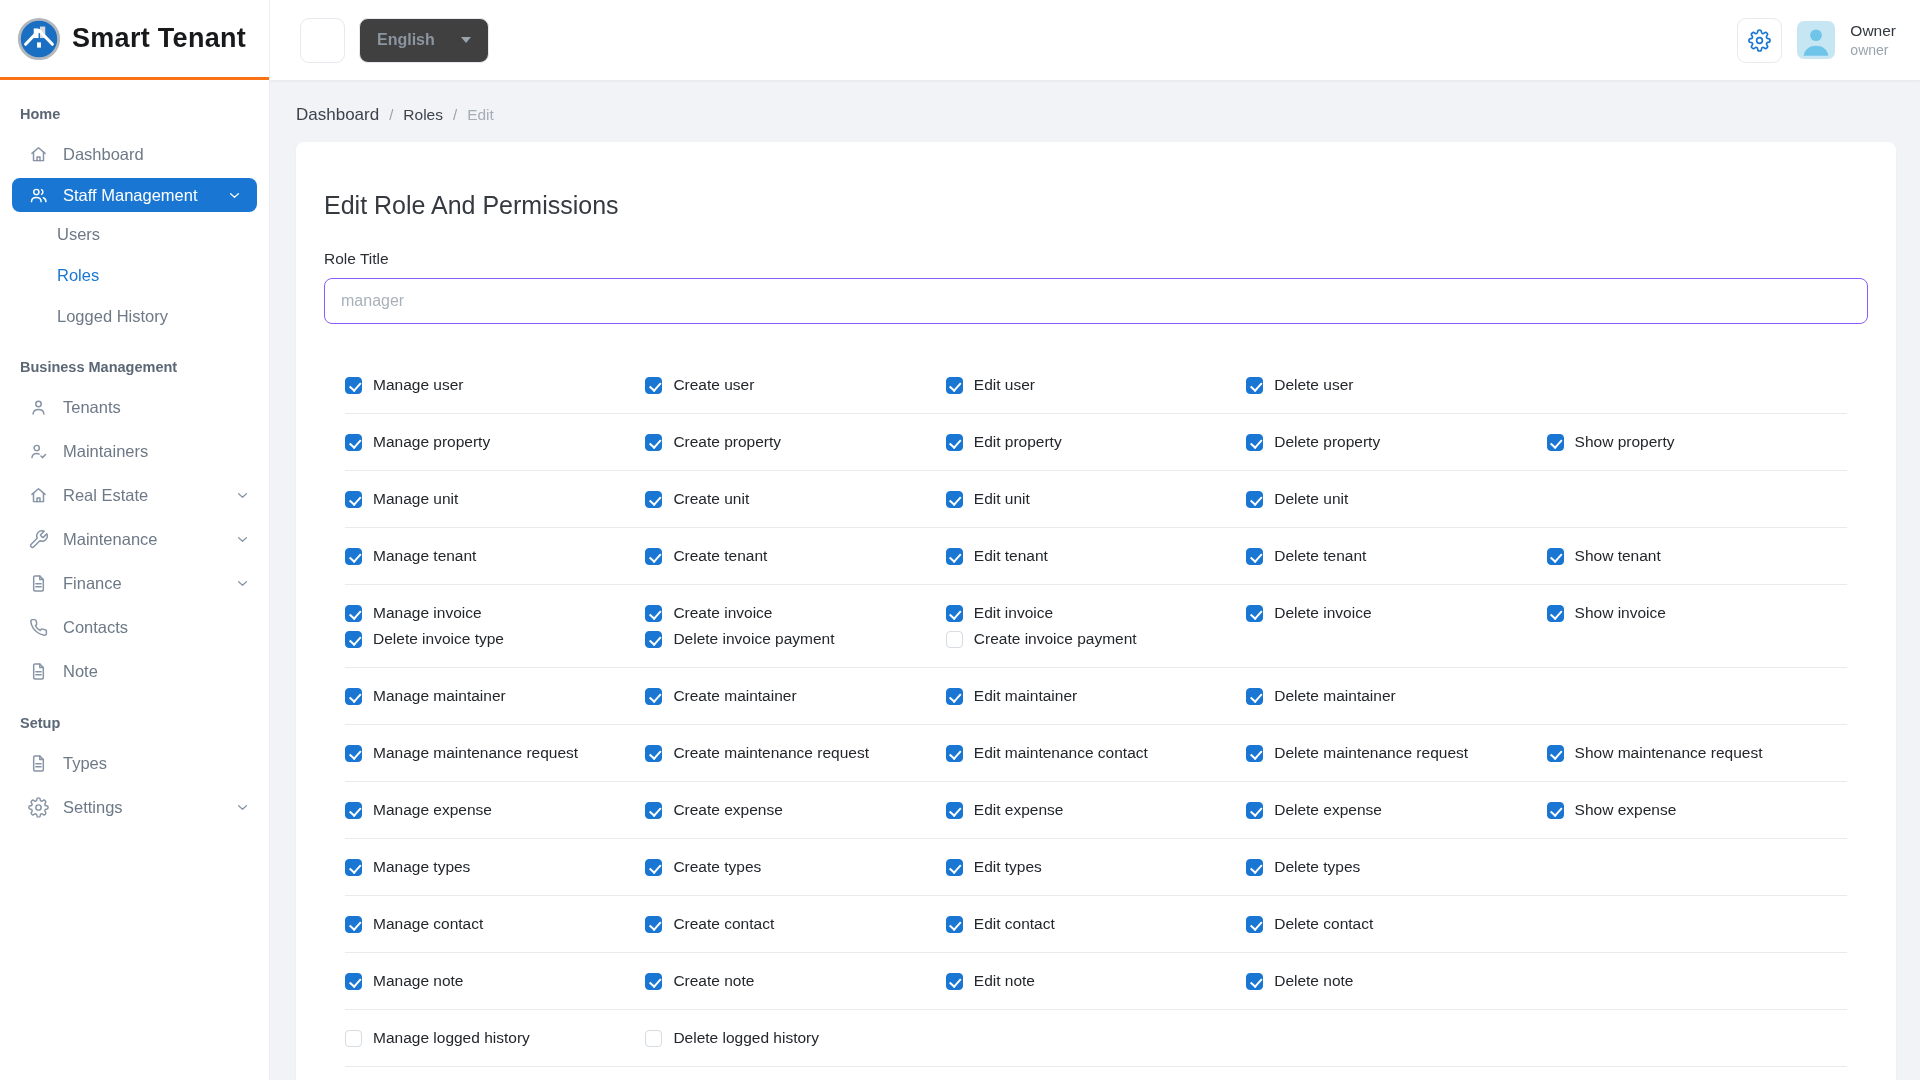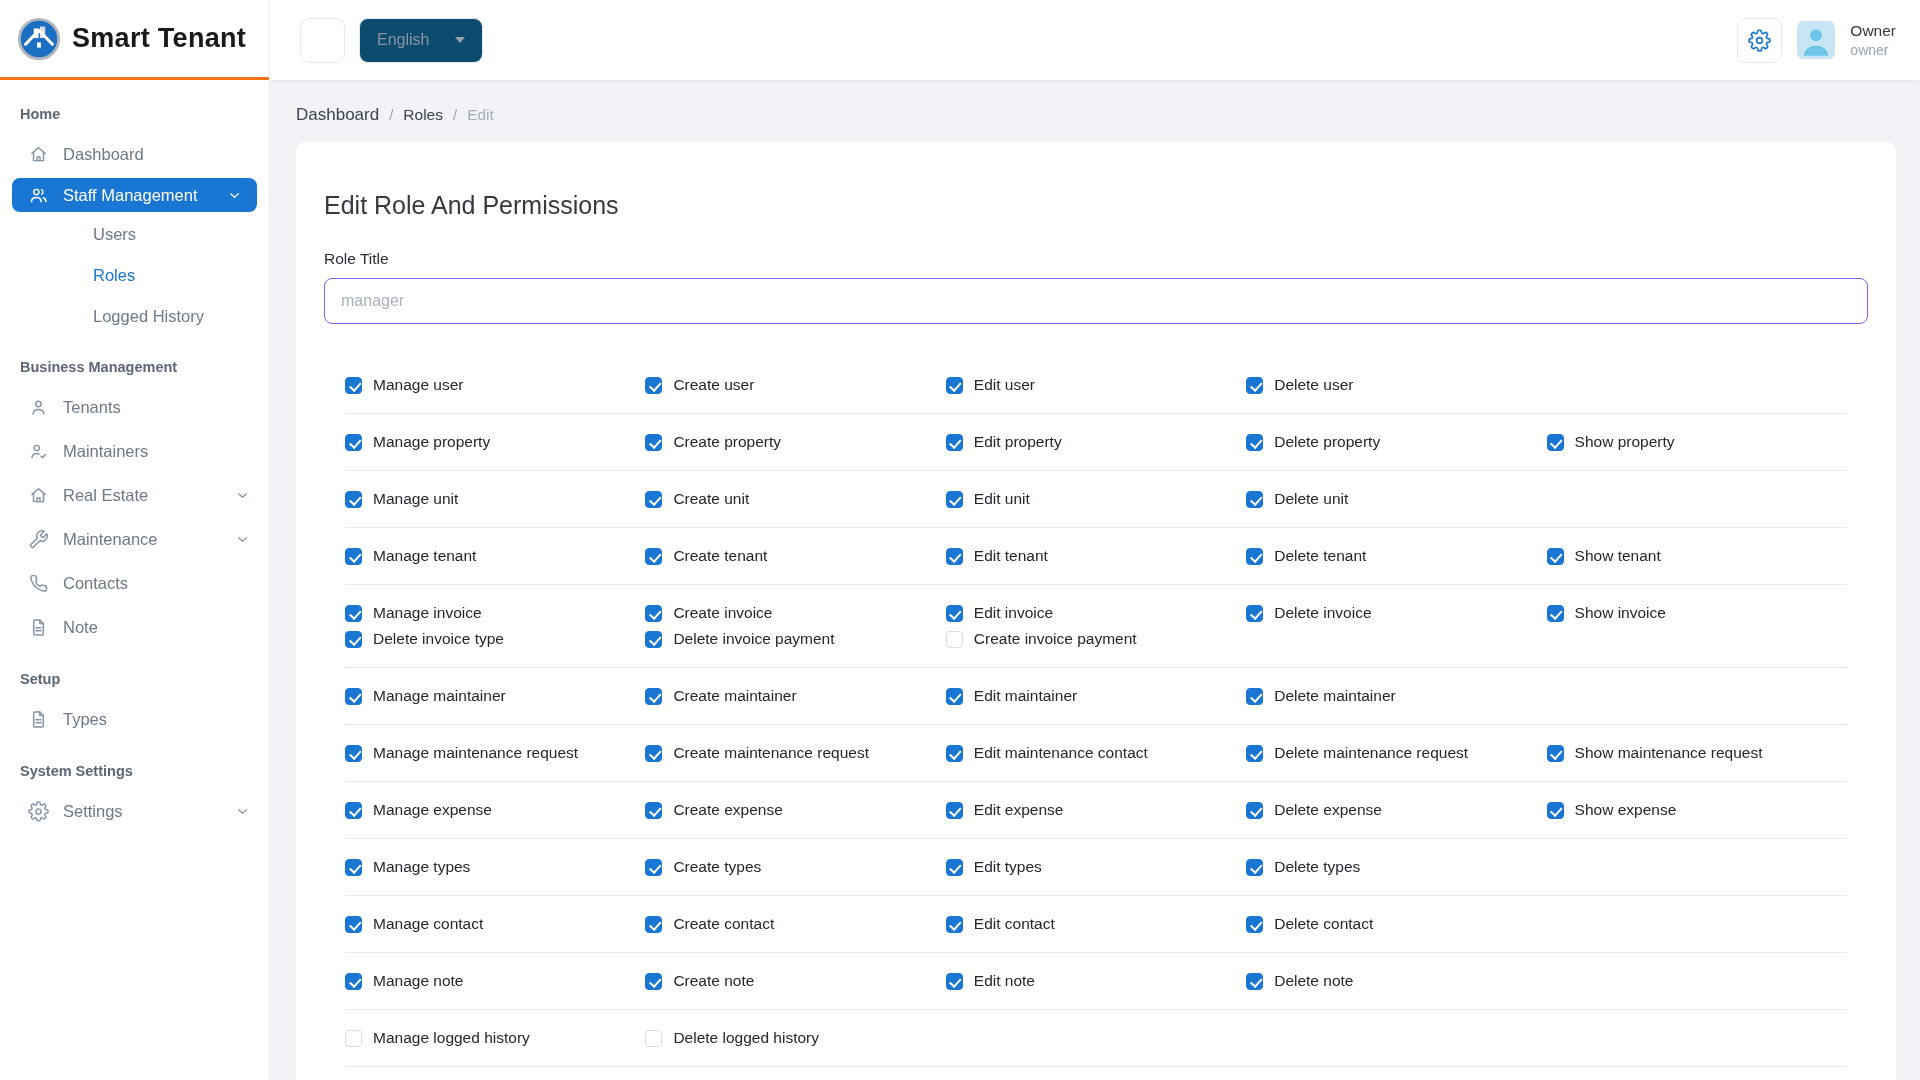--- a/index.html
+++ b/index.html
@@ -23,28 +23,28 @@
   .logo-badge{width:46px;height:46px;flex:none;}
   .brand-name{font-size:27px;font-weight:800;color:#17191b;letter-spacing:.3px;white-space:nowrap;}
   .side-nav{padding-top:4px;}
   .section-header{padding:22px 20px 10px;font-size:14.5px;font-weight:700;color:#5c6775;}
   .nav-item{height:44px;display:flex;align-items:center;gap:14px;padding:0 18px 0 28px;color:var(--sidebar-text);font-size:16.5px;cursor:pointer;}
   .nav-item .icn{width:21px;height:21px;color:var(--icon-color);flex:none;display:flex;}
   .icn svg,.chev svg{width:100%;height:100%;}
   .nav-item .chev{margin-left:auto;width:17px;height:17px;color:var(--icon-color);display:flex;}
   .nav-item.active{background:var(--accent);color:#fff;margin:2px 12px;padding:0 14px 0 16px;border-radius:8px;height:34px;}
   .nav-item.active .icn,.nav-item.active .chev{color:#fff;}
-  .nav-child{height:41px;display:flex;align-items:center;padding-left:57px;font-size:16.5px;color:var(--sidebar-text);cursor:pointer;margin-left:36px;}
+  .nav-child{height:41px;display:flex;align-items:center;padding-left:57px;font-size:16.5px;color:var(--sidebar-text);cursor:pointer;}
   .nav-child.active{color:var(--accent);}
 
   
   .topbar{position:absolute;left:270px;right:0;top:0;height:80px;background:#fff;display:flex;align-items:center;padding:0 24px 0 30px;box-shadow:0 1px 3px rgba(25,35,50,.06);z-index:2;}
   .icon-btn{width:45px;height:45px;border:1px solid #e6e9ed;border-radius:9px;background:#fff;display:flex;flex-direction:column;align-items:center;justify-content:center;cursor:pointer;}
   .bar{width:19px;height:2.5px;background:#5b9cd6;border-radius:2px;margin:2.3px 0;}
-  .lang-btn{margin-left:14px;height:45px;border:1px solid #e6e9ed;border-radius:9px;background:#0c4a6e;display:flex;align-items:center;gap:26px;padding:0 17px;color:#8b95a0;font-size:16px;cursor:pointer;}
+  .lang-btn{margin-left:14px;height:45px;border:1px solid #e6e9ed;border-radius:9px;background:#404040;display:flex;align-items:center;gap:26px;padding:0 17px;color:#8b95a0;font-size:16px;cursor:pointer;font-weight:bold;}
   .caret{width:0;height:0;border-left:5px solid transparent;border-right:5px solid transparent;border-top:6px solid #9aa4ae;}
   .topbar-right{margin-left:auto;display:flex;align-items:center;gap:15px;}
   .gear-btn{flex-direction:row;color:var(--accent);}
   .gear-btn svg{width:23px;height:23px;}
   .avatar{width:38px;height:38px;border-radius:7px;background:#c7e6f4;overflow:hidden;cursor:pointer;flex:none;}
   .avatar svg{width:100%;height:100%;}
   .user-meta{line-height:1.3;cursor:pointer;}
   .user-name{font-size:15.5px;color:#31383f;}
   .user-role{font-size:14px;color:#9aa4ae;}
 
@@ -163,47 +163,61 @@
         <span>Maintenance</span>
         <span class="chev">
           <svg viewBox="0 0 24 24" fill="none" stroke="currentColor" stroke-width="1.7" stroke-linecap="round" stroke-linejoin="round">
             <path d="m6.5 9.5 5.5 5 5.5-5"></path>
           </svg>
         </span>
       </div>
       <div class="nav-item">
         <span class="icn">
           <svg viewBox="0 0 24 24" fill="none" stroke="currentColor" stroke-width="1.7" stroke-linecap="round" stroke-linejoin="round">
-            <path d="M21 16.5v2.5a1.8 1.8 0 0 1-2 1.8 17.8 17.8 0 0 1-7.7-2.8 17.5 17.5 0 0 1-5.4-5.4A17.8 17.8 0 0 1 3.2 5 1.8 1.8 0 0 1 5 3h2.5a1.8 1.8 0 0 1 1.8 1.5c.1.9.3 1.8.6 2.6a1.8 1.8 0 0 1-.4 1.9L8.4 10a14.4 14.4 0 0 0 5.4 5.4l1.1-1.1a1.8 1.8 0 0 1 1.9-.4c.8.3 1.7.5 2.6.6A1.8 1.8 0 0 1 21 16.5z"></path>
-          </svg>
-        </span>
-        <span>Contacts</span>
-      </div>
-      <div class="nav-item">
-        <span class="icn">
-          <svg viewBox="0 0 24 24" fill="none" stroke="currentColor" stroke-width="1.7" stroke-linecap="round" stroke-linejoin="round">
             <path d="M13.5 3.5H7.8c-.7 0-1.3.6-1.3 1.3v14.4c0 .7.6 1.3 1.3 1.3h8.4c.7 0 1.3-.6 1.3-1.3V7.5z"></path>
             <path d="M13.5 3.5v4h4"></path>
             <path d="M9 12.2h6M9 15.6h6"></path>
           </svg>
         </span>
-        <span>Note</span>
-      </div>
-      <div class="section-header">Setup</div>
+        <span>Finance</span>
+        <span class="chev">
+          <svg viewBox="0 0 24 24" fill="none" stroke="currentColor" stroke-width="1.7" stroke-linecap="round" stroke-linejoin="round">
+            <path d="m6.5 9.5 5.5 5 5.5-5"></path>
+          </svg>
+        </span>
+      </div>
+      <div class="nav-item">
+        <span class="icn">
+          <svg viewBox="0 0 24 24" fill="none" stroke="currentColor" stroke-width="1.7" stroke-linecap="round" stroke-linejoin="round">
+            <path d="M21 16.5v2.5a1.8 1.8 0 0 1-2 1.8 17.8 17.8 0 0 1-7.7-2.8 17.5 17.5 0 0 1-5.4-5.4A17.8 17.8 0 0 1 3.2 5 1.8 1.8 0 0 1 5 3h2.5a1.8 1.8 0 0 1 1.8 1.5c.1.9.3 1.8.6 2.6a1.8 1.8 0 0 1-.4 1.9L8.4 10a14.4 14.4 0 0 0 5.4 5.4l1.1-1.1a1.8 1.8 0 0 1 1.9-.4c.8.3 1.7.5 2.6.6A1.8 1.8 0 0 1 21 16.5z"></path>
+          </svg>
+        </span>
+        <span>Contacts</span>
+      </div>
       <div class="nav-item">
         <span class="icn">
           <svg viewBox="0 0 24 24" fill="none" stroke="currentColor" stroke-width="1.7" stroke-linecap="round" stroke-linejoin="round">
             <path d="M13.5 3.5H7.8c-.7 0-1.3.6-1.3 1.3v14.4c0 .7.6 1.3 1.3 1.3h8.4c.7 0 1.3-.6 1.3-1.3V7.5z"></path>
             <path d="M13.5 3.5v4h4"></path>
             <path d="M9 12.2h6M9 15.6h6"></path>
           </svg>
         </span>
+        <span>Note</span>
+      </div>
+      <div class="section-header">Setup</div>
+      <div class="nav-item">
+        <span class="icn">
+          <svg viewBox="0 0 24 24" fill="none" stroke="currentColor" stroke-width="1.7" stroke-linecap="round" stroke-linejoin="round">
+            <path d="M13.5 3.5H7.8c-.7 0-1.3.6-1.3 1.3v14.4c0 .7.6 1.3 1.3 1.3h8.4c.7 0 1.3-.6 1.3-1.3V7.5z"></path>
+            <path d="M13.5 3.5v4h4"></path>
+            <path d="M9 12.2h6M9 15.6h6"></path>
+          </svg>
+        </span>
         <span>Types</span>
       </div>
-      <div class="section-header">System Settings</div>
       <div class="nav-item">
         <span class="icn">
           <svg viewBox="0 0 24 24" fill="none" stroke="currentColor" stroke-width="1.7" stroke-linecap="round" stroke-linejoin="round">
             <circle cx="12" cy="12" r="3"></circle>
             <path d="M19.4 15a1.65 1.65 0 0 0 .33 1.82l.06.06a2 2 0 0 1-2.83 2.83l-.06-.06a1.65 1.65 0 0 0-1.82-.33 1.65 1.65 0 0 0-1 1.51V21a2 2 0 0 1-4 0v-.09A1.65 1.65 0 0 0 9 19.4a1.65 1.65 0 0 0-1.82.33l-.06.06a2 2 0 0 1-2.83-2.83l.06-.06a1.65 1.65 0 0 0 .33-1.82 1.65 1.65 0 0 0-1.51-1H3a2 2 0 0 1 0-4h.09A1.65 1.65 0 0 0 4.6 9a1.65 1.65 0 0 0-.33-1.82l-.06-.06a2 2 0 0 1 2.83-2.83l.06.06a1.65 1.65 0 0 0 1.82.33H9a1.65 1.65 0 0 0 1-1.51V3a2 2 0 0 1 4 0v.09a1.65 1.65 0 0 0 1 1.51 1.65 1.65 0 0 0 1.82-.33l.06-.06a2 2 0 0 1 2.83 2.83l-.06.06a1.65 1.65 0 0 0-.33 1.82V9a1.65 1.65 0 0 0 1.51 1H21a2 2 0 0 1 0 4h-.09a1.65 1.65 0 0 0-1.51 1z"></path>
           </svg>
         </span>
         <span>Settings</span>
         <span class="chev">
           <svg viewBox="0 0 24 24" fill="none" stroke="currentColor" stroke-width="1.7" stroke-linecap="round" stroke-linejoin="round">

